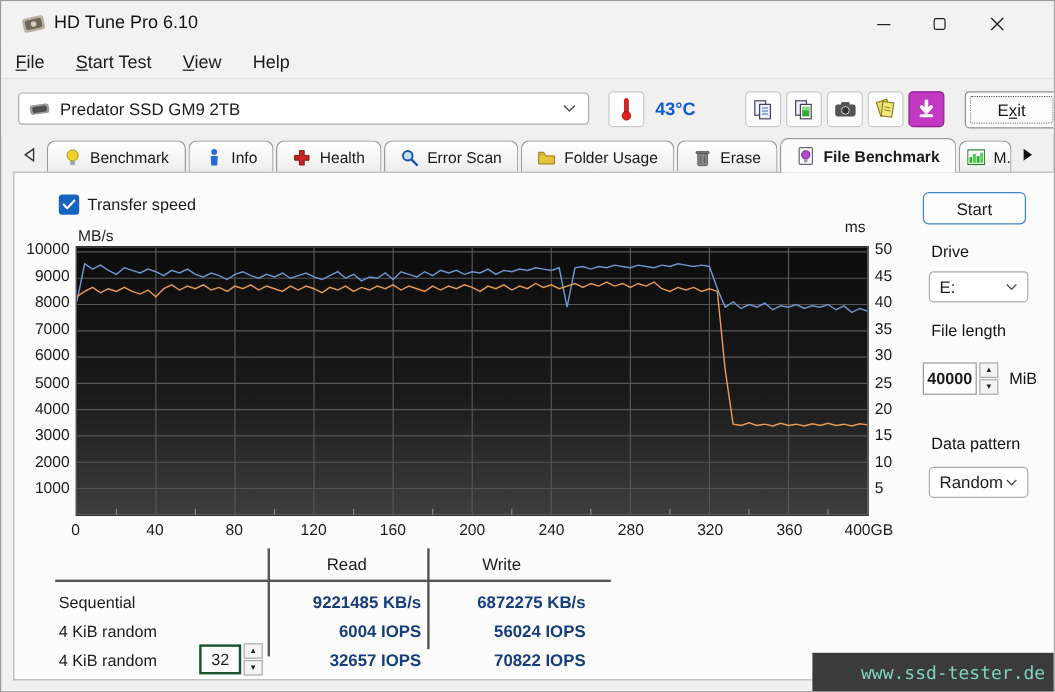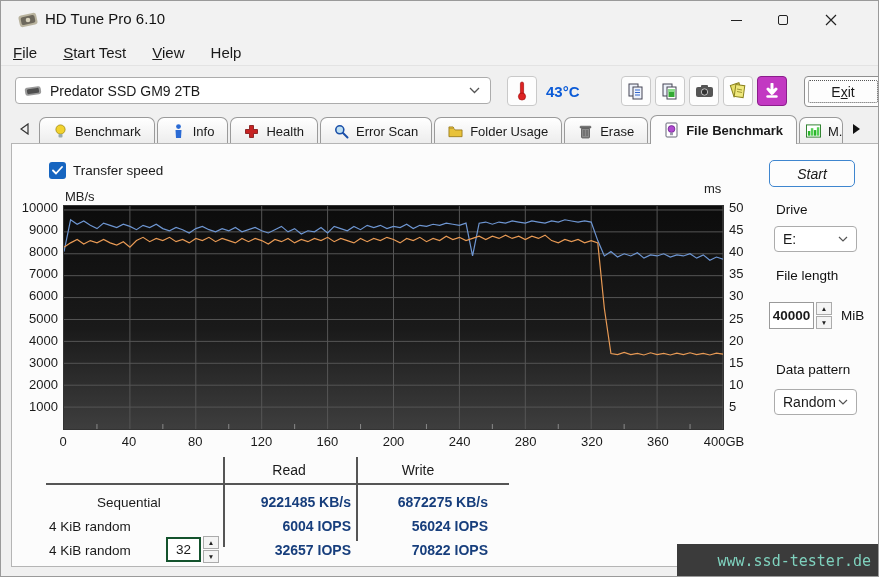--- a/index.html
+++ b/index.html
@@ -60,21 +60,21 @@
           background:linear-gradient(#0c0c0c, #1a1a1a 55%, #3e3e3e); border:1px solid #333; }
   .plot svg { position:absolute; left:0; top:0; }
   .axis-unit { position:absolute; font-size:13px; color:#222; }
   .ytick { position:absolute; font-size:13px; color:#1a1a1a; }
   .ytick.left { left:0; width:57px; text-align:right; }
   .ytick.right { left:728px; }
   .xtick { position:absolute; top:433px; font-size:13px; transform:translateX(-50%); white-space:nowrap; }
 
   
   .start-btn { position:absolute; left:768px; top:159px; width:86px; height:27px; background:#fdfdfd;
-               border:1.5px solid #3f86cf; border-radius:5px; font-size:14px; display:flex; align-items:center; justify-content:center;font-style:italic; }
+               border:1.5px solid #3f86cf; border-radius:5px; font-size:14px; display:flex; align-items:center; justify-content:center; }
   .side-label { position:absolute; font-size:13.5px; color:#111; }
   .side-combo { position:absolute; left:773px; width:83px; height:26px; padding:0 8px; }
   .spin-box { position:absolute; left:768px; top:301px; width:45px; height:27px; background:#fff; border:1px solid #9a9a9a;
               display:flex; align-items:center; justify-content:center; font-size:13.5px;font-weight:bold; }
   .spin-btns { position:absolute; display:flex; flex-direction:column; gap:1px; }
   .spin-btns .sb { width:16px; height:13px; background:#f4f4f4; border:1px solid #ababab; font-size:6.5px; color:#222;
                    display:flex; align-items:center; justify-content:center; }
 
   
   .res-vline { position:absolute; width:2px; background:#555; }
@@ -381,21 +381,21 @@
         <path d="M1 1 L5 5 L9 1" fill="none" stroke="#555" stroke-width="1.2"></path>
       </svg>
   </div>
 
   <div class="res-vline" style="left:222px; top:456px; height:90px;"></div>
   <div class="res-vline" style="left:355px; top:456px; height:84px;"></div>
   <div class="res-hline" style="left:45px; top:482px; width:463px;"></div>
   <span class="res-header" style="left:288px;">Read</span>
   <span class="res-header" style="left:417px;">Write</span>
 
-  <span class="res-label" style="top:494px;margin-left:48px;">Sequential</span>
+  <span class="res-label" style="top:494px;">Sequential</span>
   <span class="res-val" style="left:220px; top:493px;">9221485 KB/s</span>
   <span class="res-val" style="left:357px; top:493px;">6872275 KB/s</span>
 
   <span class="res-label" style="top:518px;">4 KiB random</span>
   <span class="res-val" style="left:220px; top:517px;">6004 IOPS</span>
   <span class="res-val" style="left:357px; top:517px;">56024 IOPS</span>
 
   <span class="res-label" style="top:542px;">4 KiB random</span>
   <div class="res-spin-box">
       <span>32</span>

